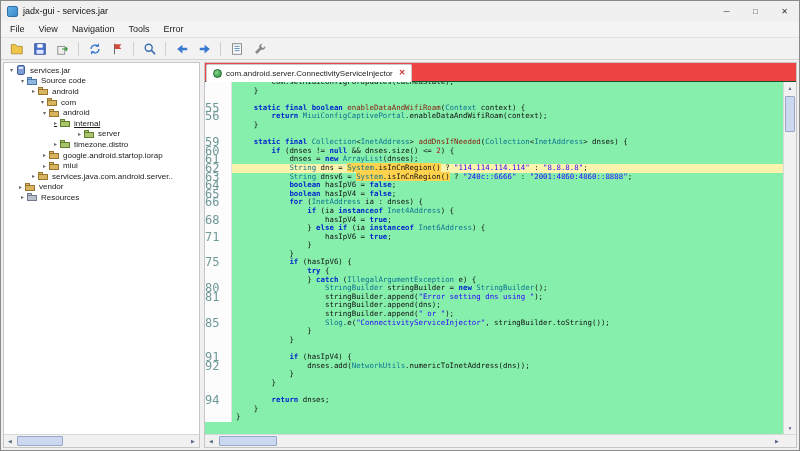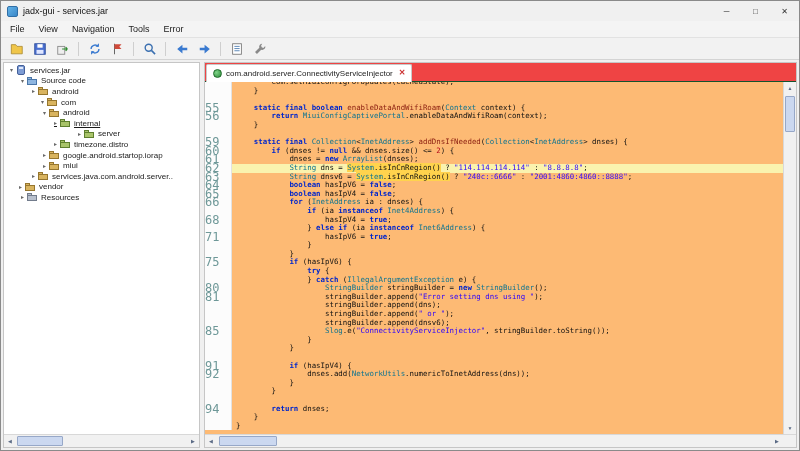--- a/index.html
+++ b/index.html
@@ -51,21 +51,21 @@
   .tabbar{height:18px;flex:none;background:#ef4444;border-bottom:1px solid #14532d;
     display:flex;align-items:center;padding-left:1px;}
   .tab{height:17px;display:flex;align-items:center;background:#ffffff;
     border:1px solid #c9c9c9;border-bottom:none;border-radius:2px 2px 0 0;
     padding:0 6px;margin-bottom:-1px;}
   .tab-ico{width:9px;height:9px;border-radius:50%;flex:none;
     background:radial-gradient(circle at 35% 35%,#7fd488,#2e8b3a);border:1px solid #1e6b2a;box-sizing:border-box;}
   .tab-title{font-size:8px;color:#222;margin:0 6px 0 4px;white-space:nowrap;}
   .tab-close{font-size:8px;font-weight:bold;color:#cc3333;line-height:8px;}
   .editorwrap{flex:1;display:flex;min-height:0;}
-  .codearea{flex:1;overflow:hidden;background:#fdba74;min-width:0;}
+  .codearea{flex:1;overflow:hidden;background:#86efac;min-width:0;}
   #code-rows{margin-top:-4px;}
   .crow{display:flex;height:8.6px;}
   .cnum{width:26px;flex:none;text-align:left;box-sizing:content-box;
     font-family:"DejaVu Sans Mono",monospace;font-size:12px;line-height:8.6px;
     color:#6e9898;background:#fcfcfc;border-right:1px solid #e2e2e2;}
   .ctext{flex:1;white-space:pre;padding-left:4px;
     font-family:"DejaVu Sans Mono",monospace;font-size:7.4px;line-height:8.6px;color:#101010;}
   .ctext.cur{background:#faf3ae;}
   .tk-k{color:#0026cc;font-weight:700;}
   .tk-t{color:#0e7490;}
@@ -397,24 +397,20 @@
               </div>
               <div class="crow">
                 <div class="cnum"></div>
                 <div class="ctext"><span class="tk-p">                    stringBuilder.append(dns);</span></div>
               </div>
               <div class="crow">
                 <div class="cnum"></div>
                 <div class="ctext"><span class="tk-p">                    stringBuilder.append(</span><span class="tk-s">" or "</span><span class="tk-p">);</span></div>
               </div>
               <div class="crow">
-                <div class="cnum"></div>
-                <div class="ctext"><span class="tk-p">                    stringBuilder.append(dnsv6);</span></div>
-              </div>
-              <div class="crow">
                 <div class="cnum">85</div>
                 <div class="ctext"><span class="tk-p">                    </span><span class="tk-t">Slog</span><span class="tk-p">.e(</span><span class="tk-s">"ConnectivityServiceInjector"</span><span class="tk-p">, stringBuilder.toString());</span></div>
               </div>
               <div class="crow">
                 <div class="cnum"></div>
                 <div class="ctext"><span class="tk-p">                }</span></div>
               </div>
               <div class="crow">
                 <div class="cnum"></div>
                 <div class="ctext"><span class="tk-p">            }</span></div>

